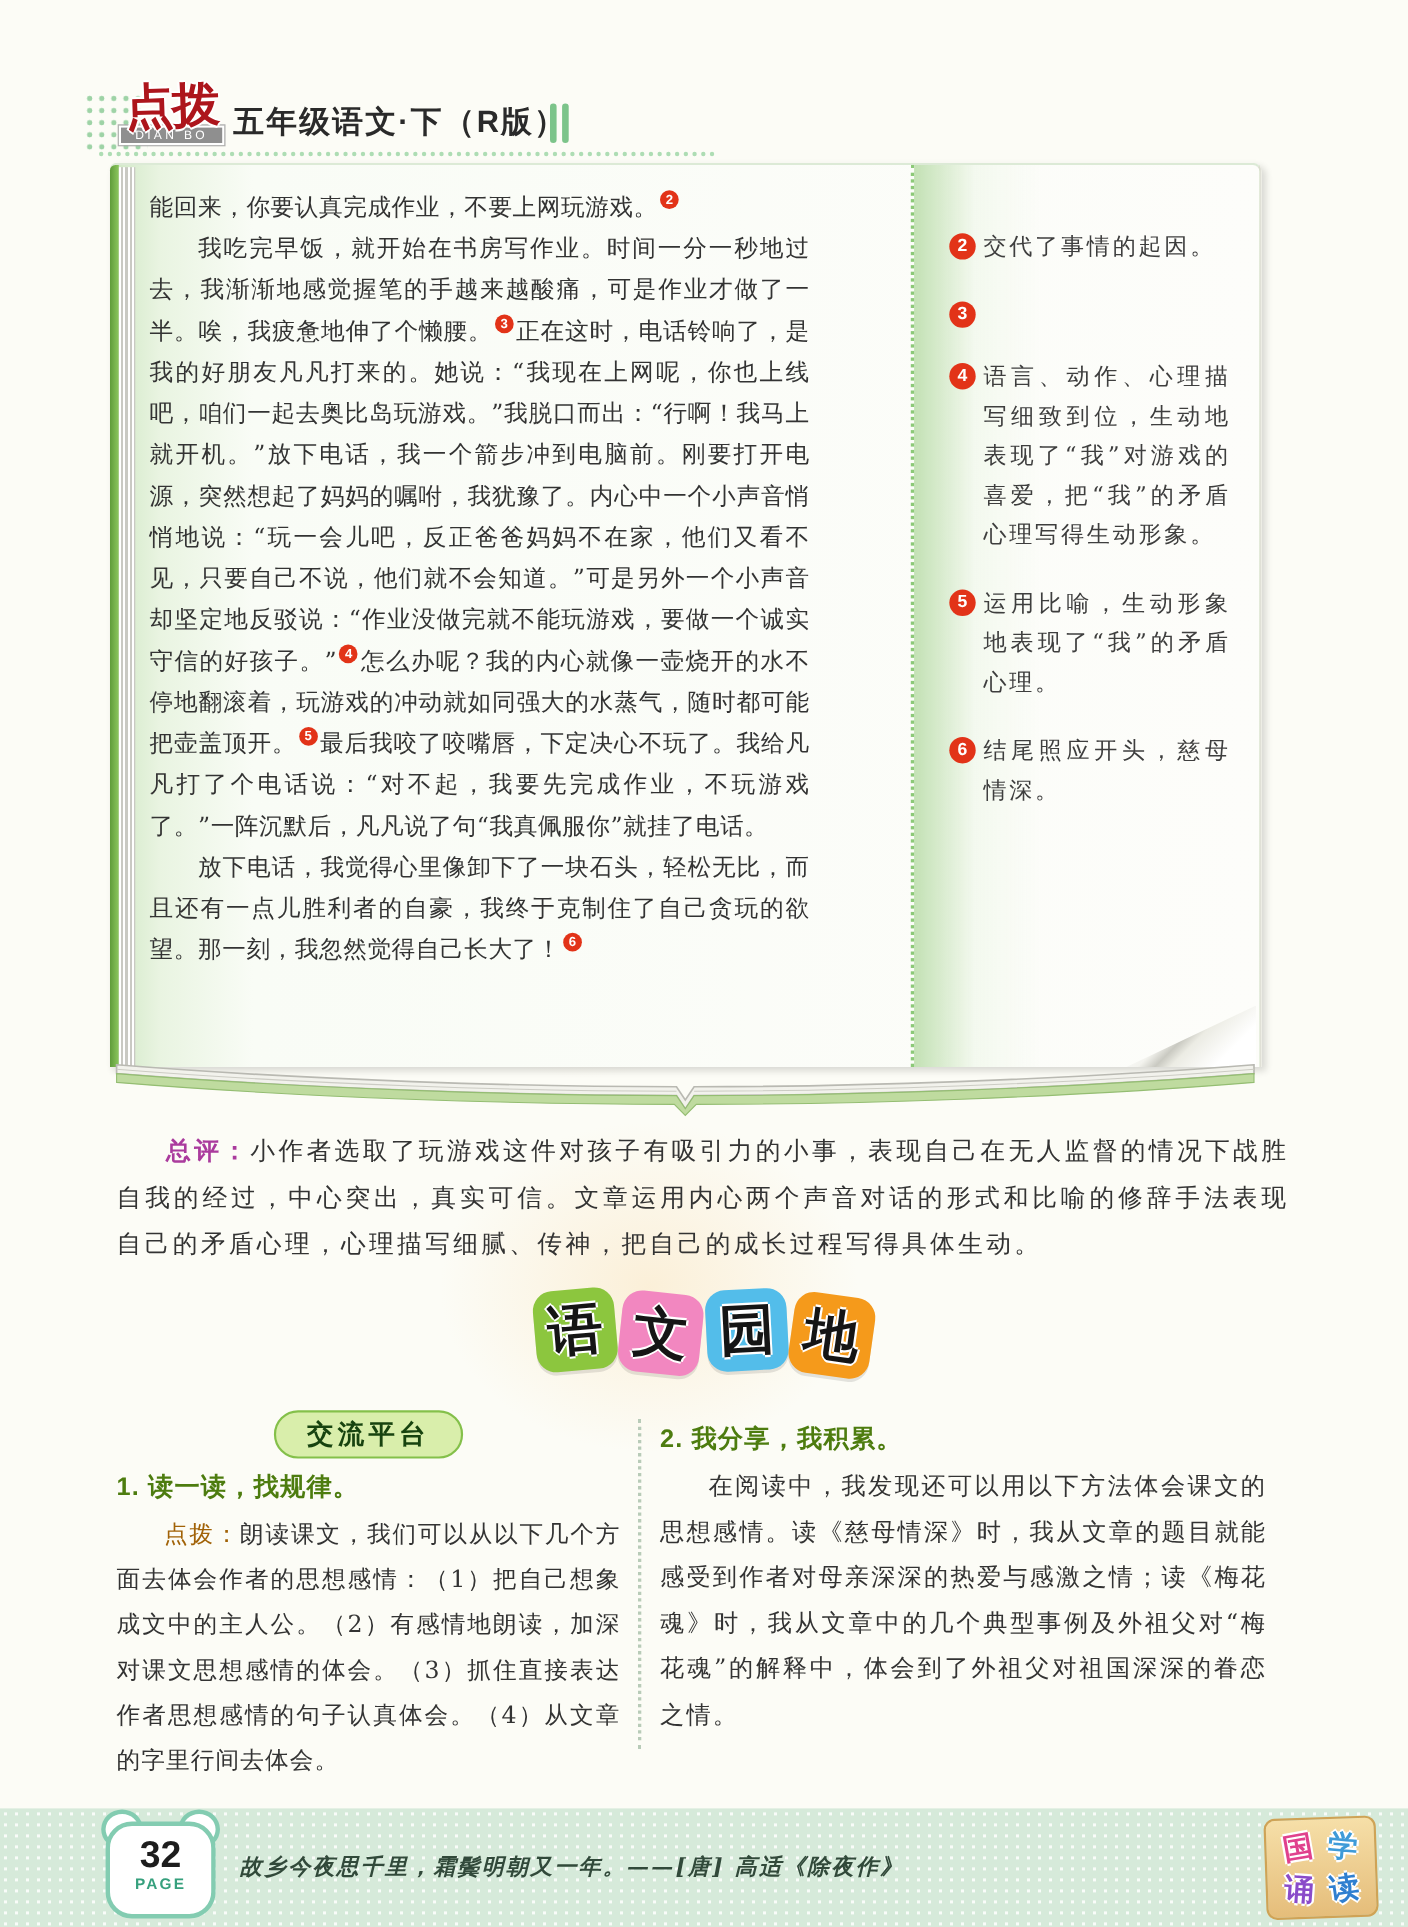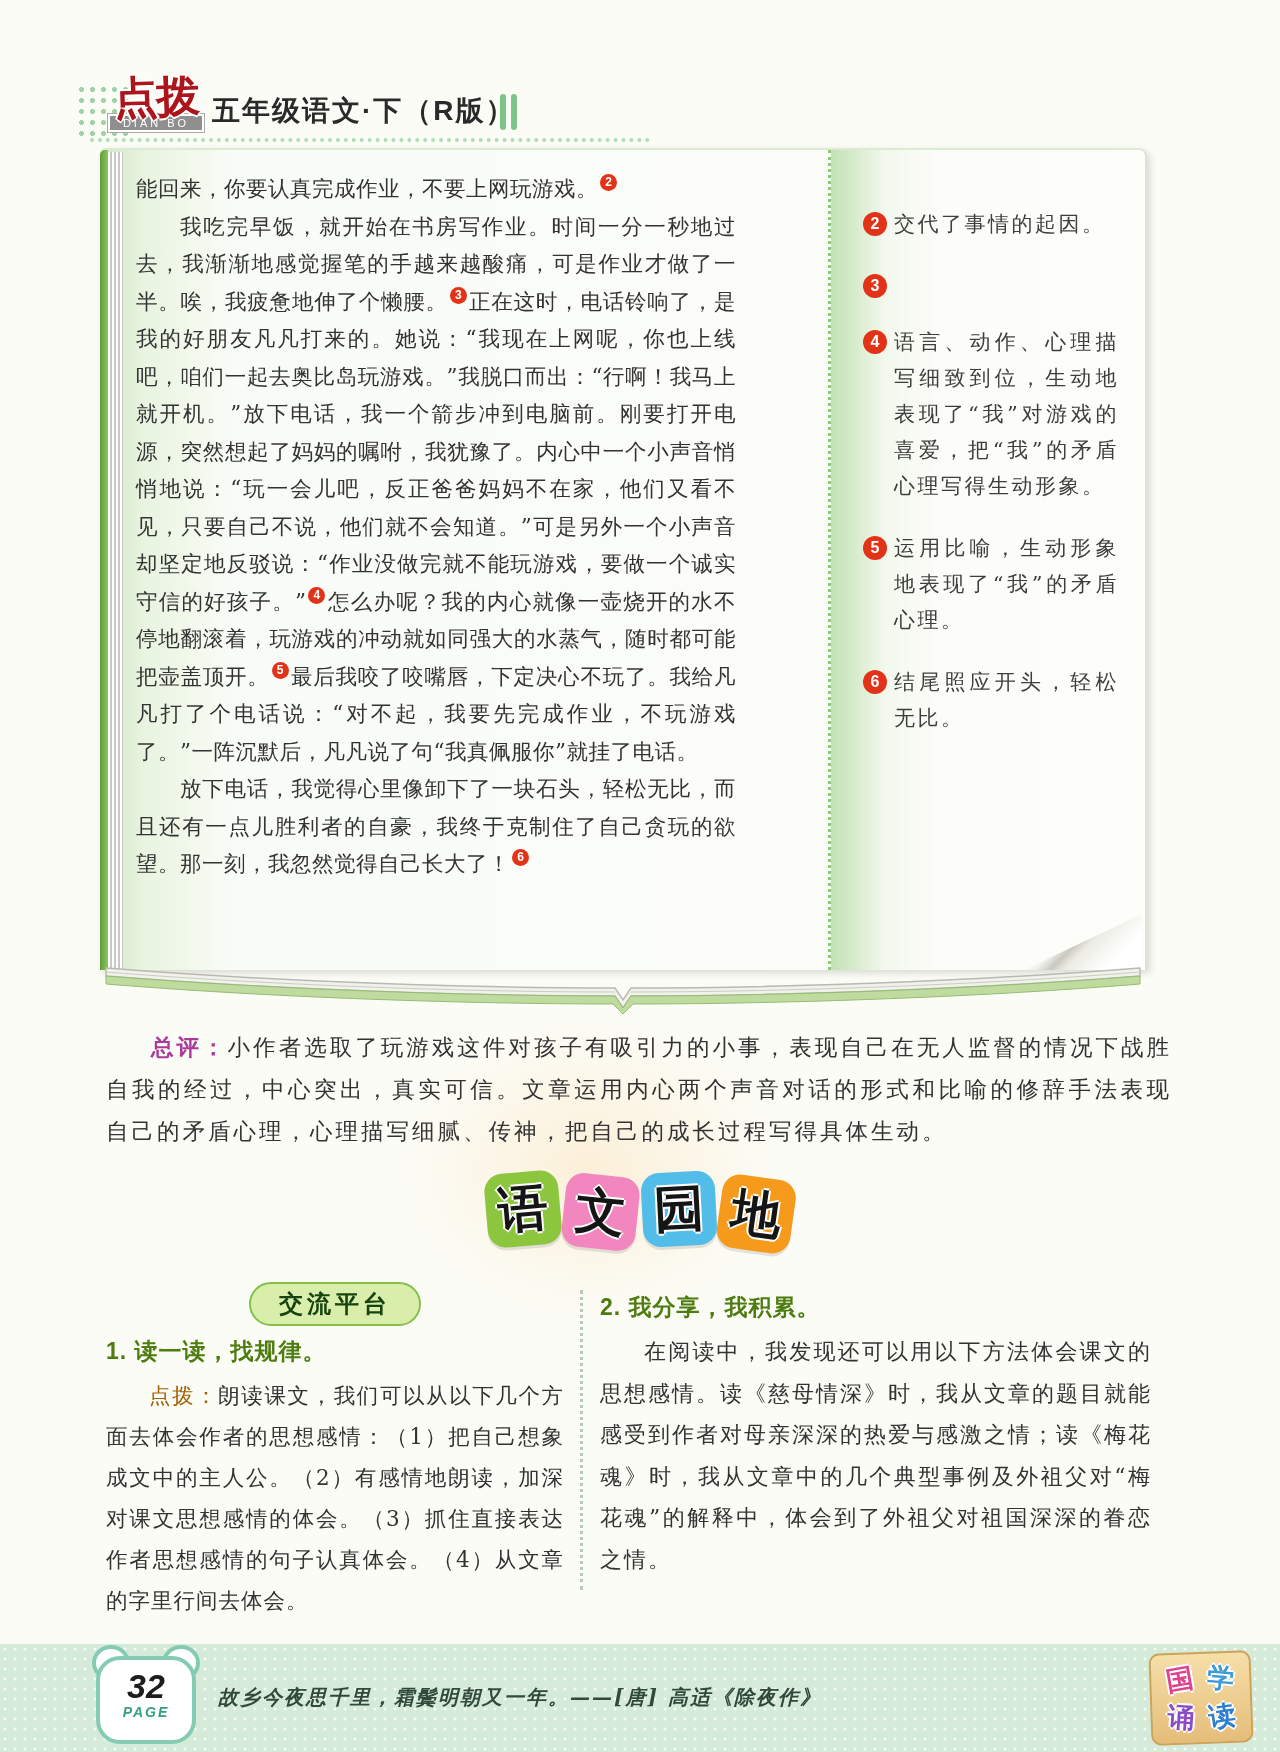--- a/index.html
+++ b/index.html
@@ -119,21 +119,21 @@
   .col-right .body-para { font-size:22px; letter-spacing:2px; line-height:41.5px; }
   
   .footer {
     position:absolute; left:0; right:0; top:1644px; height:108px; z-index:1;
     background-color:#d6eada;
     background-image:radial-gradient(rgba(255,255,255,.85) 1.3px, transparent 1.7px);
     background-size:10px 10px;
   }
   .page-badge {
     position:absolute; left:96px; top:12px; width:92px; height:80px;
-    background:#fff; border:4px solid #83ccb1; border-radius:24px; text-align:center;font-style:italic;
+    background:#fff; border:4px solid #83ccb1; border-radius:24px; text-align:center;
   }
   .page-badge::before, .page-badge::after {
     content:""; position:absolute; width:30px; height:28px; border-radius:50%;
     background:#fff; border:4px solid #83ccb1; top:-15px; z-index:-1;
   }
   .page-badge::before { left:-8px; }
   .page-badge::after  { right:-8px; }
   .page-num { display:block; font-family:"Liberation Sans", sans-serif; font-weight:bold;
     font-size:34px; color:#1d1d1d; margin-top:8px; line-height:36px; }
   .page-label { display:block; font-family:"Liberation Sans", sans-serif; font-weight:bold;
@@ -193,21 +193,21 @@
         <div class="annotation">
           <span class="ann-num">4</span>
           <span class="ann-text">语言、动作、心理描写细致到位，生动地表现了“我”对游戏的喜爱，把“我”的矛盾心理写得生动形象。</span>
         </div>
         <div class="annotation">
           <span class="ann-num">5</span>
           <span class="ann-text">运用比喻，生动形象地表现了“我”的矛盾心理。</span>
         </div>
         <div class="annotation">
           <span class="ann-num">6</span>
-          <span class="ann-text">结尾照应开头，轻松无比。</span>
+          <span class="ann-text">结尾照应开头，慈母情深。</span>
         </div>
       </div>
     <div class="curl"></div>
   </div>
   <svg class="book-bottom" width="1045" height="52" viewBox="0 0 1045 52">
     <path d="M6 2 C 180 16, 380 22, 515 22 L 523 34 L 531 22 C 666 22, 866 16, 1040 2 L 1040 10 C 866 24, 666 30, 531 30 L 523 42 L 515 30 C 380 30, 180 24, 6 10 Z" fill="#f2f2ec" stroke="#b9b9b2" stroke-width="1.5"></path>
     <path d="M6 6 C 180 20, 380 26, 515 26 M531 26 C 666 26, 866 20, 1040 6" fill="none" stroke="#ccccc4" stroke-width="1"></path>
     <path d="M6 10 C 180 24, 380 30, 515 30 L 523 42 L 531 30 C 666 30, 866 24, 1040 10 L 1040 18 C 870 32, 670 38, 533 38 L 523 48 L 513 38 C 376 38, 176 32, 6 18 Z" fill="#bfdb9f" stroke="#94bd72" stroke-width="1"></path>
   </svg>
 

